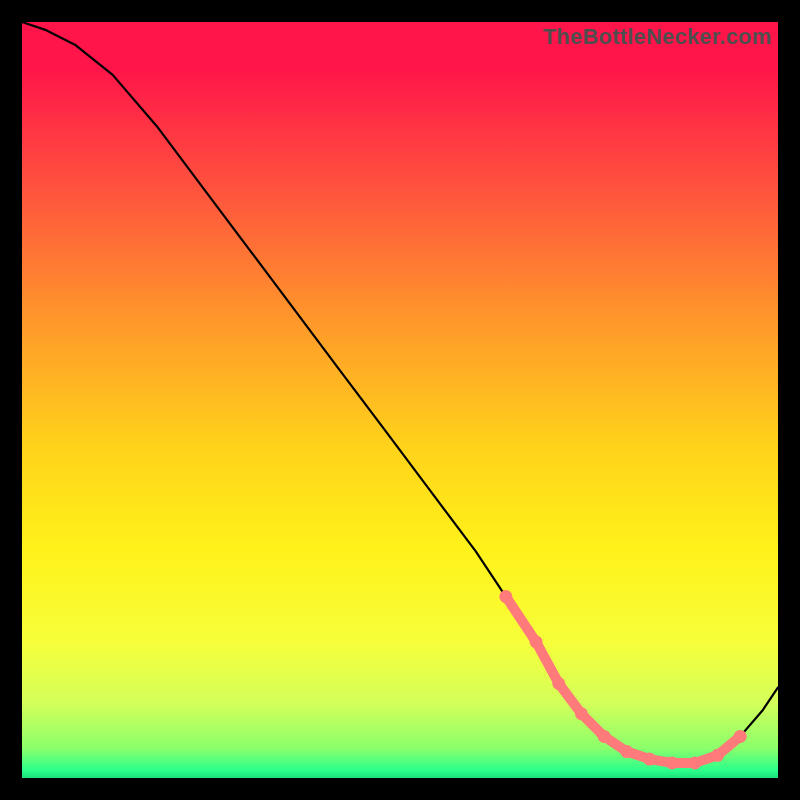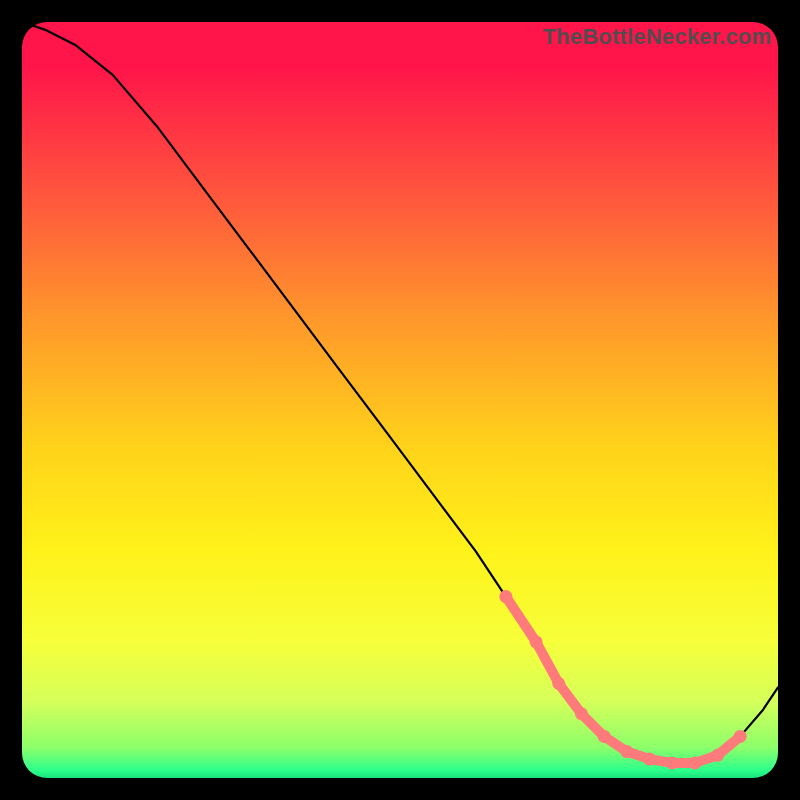--- a/index.html
+++ b/index.html
@@ -29,21 +29,20 @@
       #ff5a3c 24%,
       #ff9a2a 40%,
       #ffd21a 56%,
       #fff21a 70%,
       #f6ff3a 82%,
       #d4ff5a 90%,
       #8cff6a 96%,
       #2cff8c 99%,
       #18e27a 100%
     );
-    border-radius: 25px;
   }
   .watermark {
     position: absolute;
     top: 2px;
     right: 6px;
     color: #4e4e4e;
     font-size: 22px;
     font-weight: 600;
     letter-spacing: 0.2px;
     user-select: none;

